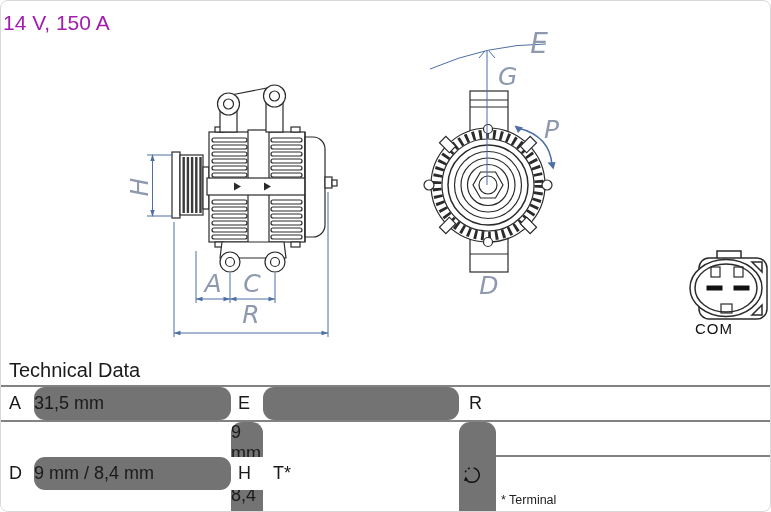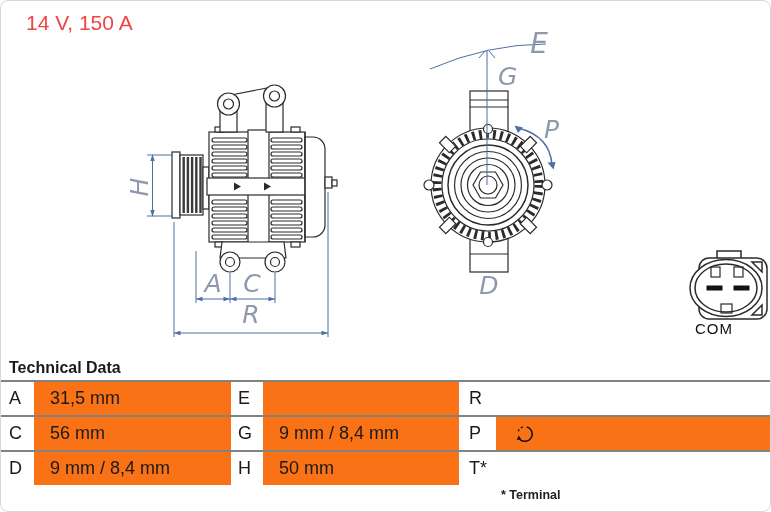--- a/index.html
+++ b/index.html
@@ -1,35 +1,35 @@
 <!DOCTYPE html>
 <html><head>
 <meta charset="utf-8">
 <style>
   html,body{margin:0;padding:0;background:#fff;}
   #stage{
     position:relative;width:771px;height:512px;background:#ffffff;
     font-family:"Liberation Sans",sans-serif;color:#1a1a1a;overflow:hidden;
     border:1px solid #d8d8d8;border-radius:8px;box-sizing:border-box;
   }
-  .spec{position:absolute;left:25px;top:10px;font-size:21px;color:#ef4444;text-align:right;}
+  .spec{position:absolute;left:2px;top:10px;font-size:21px;color:#a21caf;text-align:right;}
   #drawing{position:absolute;left:0;top:0;}
   
   .tdata{position:absolute;left:0;right:0;top:356px;}
-  .tdata-title{font-weight:bold;font-size:16px;padding:2px 0 3px 8px;}
+  .tdata-title{font-weight:normal;font-size:20px;padding:2px 0 3px 8px;}
   .trow{
     display:grid;grid-template-columns:33px 197px 32px 196px 37px 1fr;
     border-top:2px solid #828282;height:33px;font-size:18px;
   }
   .trow:last-of-type{border-bottom:2px solid #828282;}
   .ck{background:#fff;display:flex;align-items:center;padding-left:8px;}
   .ck.k2{padding-left:7px;}
   .ck.k3{padding-left:10px;}
-  .cv{background:#f97316;display:flex;align-items:center;padding-left:16px;}
-  .footnote{font-size:12.5px;color:#222;margin:3px 0 0 500px;font-weight:bold;}
+  .cv{background:#737373;display:flex;align-items:center;padding-left:0;border-radius:11px;}
+  .footnote{font-size:12.5px;color:#222;margin:3px 0 0 500px;}
   .roticon{display:block;margin-left:2px;}
 </style>
 </head>
 <body>
 
 <div id="stage">
 
   <div class="spec">14 V, 150 A</div>
 
   <svg id="drawing" width="771" height="356" viewBox="0 0 771 356">
@@ -216,37 +216,35 @@
     <div class="trow">
       <div class="ck">A</div>
       <div class="cv">31,5 mm</div>
       <div class="ck k2">E</div>
       <div class="cv"></div>
       <div class="ck k3">R</div>
     </div>
 
     <div class="trow">
       <div class="ck">C</div>
-      <div class="cv">56 mm</div>
       <div class="ck k2">G</div>
       <div class="cv">9 mm / 8,4 mm</div>
       <div class="ck k3">P</div>
       <div class="cv">
         <svg class="roticon" width="22" height="22" viewBox="0 0 22 22">
           <path d="M 4.2 8.2 A 7.3 7.3 0 0 1 9.8 3.8" fill="none" stroke="#111" stroke-width="1.4" stroke-dasharray="2,2.3"></path>
           <path d="M 12.6 3.9 A 7.3 7.3 0 1 1 4.6 14.6" fill="none" stroke="#111" stroke-width="1.4"></path>
           <polygon points="2.9,16.9 7.3,16.2 4.6,12.6" fill="#111"></polygon>
         </svg>
       </div>
     </div>
 
     <div class="trow">
       <div class="ck">D</div>
       <div class="cv">9 mm / 8,4 mm</div>
       <div class="ck k2">H</div>
-      <div class="cv">50 mm</div>
       <div class="ck k3">T*</div>
     </div>
 
     <div class="footnote">* Terminal</div>
   </div>
 
 </div>
 
 </body></html>

